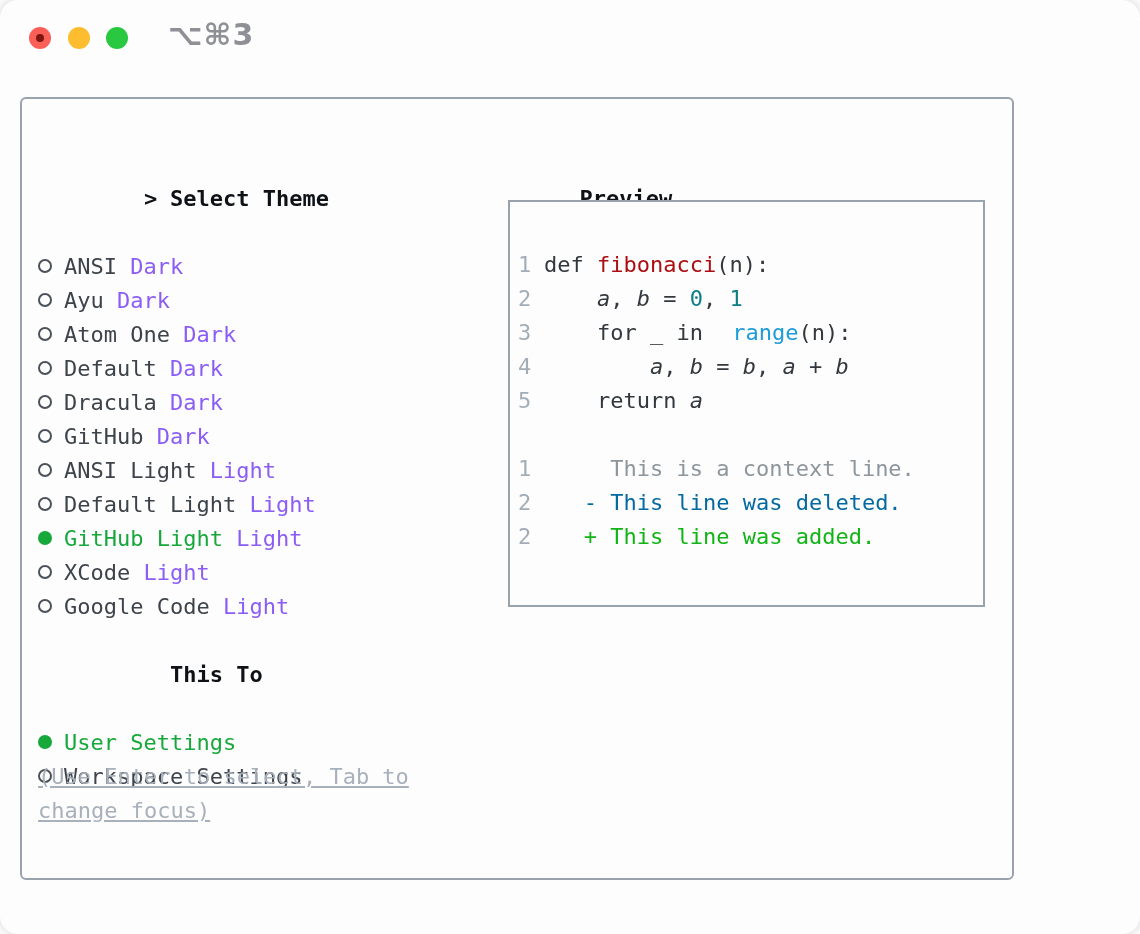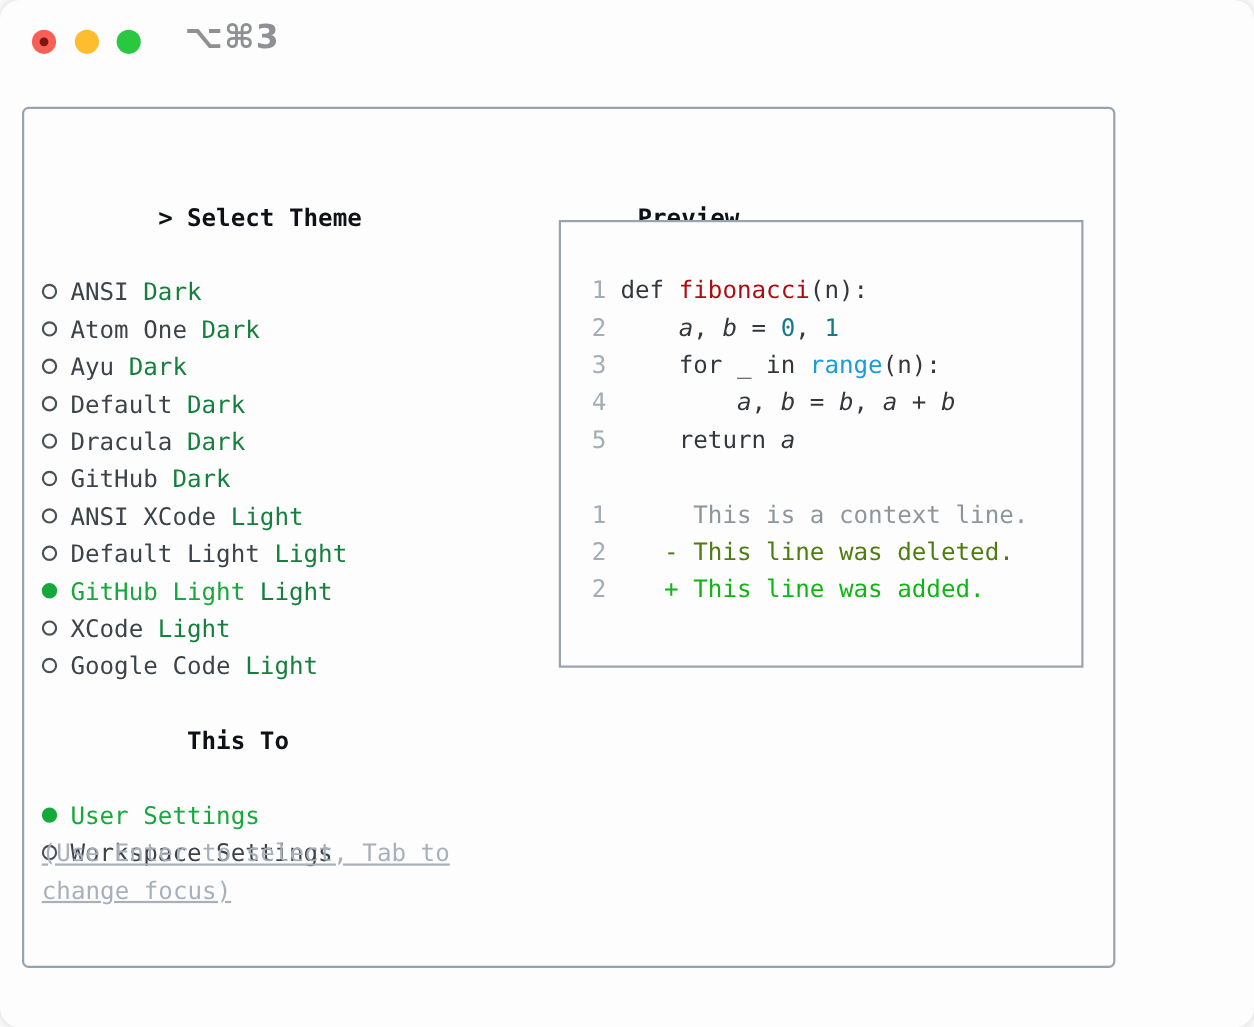--- a/index.html
+++ b/index.html
@@ -31,40 +31,40 @@
   .content{position:absolute;left:0;top:0;width:1140px;height:934px;font-size:22px;line-height:34px;color:#3d434a;}
   .row{white-space:pre;}
   .hdr{font-weight:bold;color:#0e1116;}
   .marker{display:inline-block;width:26px;}
   .radio{
     display:inline-block;width:14px;height:14px;border:2px solid #4b5158;border-radius:50%;
     box-sizing:border-box;vertical-align:1px;
   }
   .radio.sel{background:#17a83b;border-color:#17a83b;}
   .green{color:#17a83b;}
-  .dim{color:#15803d;text-align:right;}
+  .dim{color:#8b5cf6;text-align:right;}
   .theme-list{position:absolute;left:38px;top:148px;}
   .apply-block{position:absolute;left:38px;top:624px;}
   .hint{position:absolute;left:38px;top:760px;width:460px;color:#a8b0bb;white-space:pre-line;text-decoration:underline;}
   
   .preview-header{position:absolute;left:500px;top:148px;}
   .preview-box{
     position:absolute;left:508px;top:200px;width:477px;height:407px;
     border:2px solid #99a3ad;background:#fdfdfd;box-sizing:border-box;overflow:hidden;
   }
-  .code{padding:46px 0 0 28px;}
+  .code{padding:46px 0 0 8px;}
   .cline{height:34px;white-space:pre;}
   .ln{display:inline-block;width:26px;color:#a3adb8;}
   .t-d{color:#33383e;}
   .t-fn{color:#ad0c10;}
   .t-v{color:#33383e;font-style:italic;}
   .t-num{color:#0d7e86;}
-  .t-rng{color:#1b9bd7;}
+  .t-rng{color:#1b9bd7;margin-left:16px;}
   .t-ctx{color:#8d959d;}
-  .t-del{color:#4d7c0f;}
+  .t-del{color:#0369a1;}
   .t-add{color:#11b416;}
 </style>
 </head>
 <body>
 
 <div class="window">
 
   <div class="titlebar">
     <span class="light light-red">
       <span class="unsaved-dot"></span>
@@ -77,26 +77,26 @@
   <div class="panel"></div>
 
   <div class="content">
 
     <div class="theme-list">
       <div class="row">
         <span class="marker hdr">&gt;</span><span class="hdr">Select Theme</span>
       </div>
       <div>
           <div class="row"><span class="marker"><span class="radio"></span></span><span>ANSI</span><span class="dim"> Dark</span></div>
+          <div class="row"><span class="marker"><span class="radio"></span></span><span>Ayu</span><span class="dim"> Dark</span></div>
           <div class="row"><span class="marker"><span class="radio"></span></span><span>Atom One</span><span class="dim"> Dark</span></div>
-          <div class="row"><span class="marker"><span class="radio"></span></span><span>Ayu</span><span class="dim"> Dark</span></div>
           <div class="row"><span class="marker"><span class="radio"></span></span><span>Default</span><span class="dim"> Dark</span></div>
           <div class="row"><span class="marker"><span class="radio"></span></span><span>Dracula</span><span class="dim"> Dark</span></div>
           <div class="row"><span class="marker"><span class="radio"></span></span><span>GitHub</span><span class="dim"> Dark</span></div>
-          <div class="row"><span class="marker"><span class="radio"></span></span><span>ANSI XCode</span><span class="dim"> Light</span></div>
+          <div class="row"><span class="marker"><span class="radio"></span></span><span>ANSI Light</span><span class="dim"> Light</span></div>
           <div class="row"><span class="marker"><span class="radio"></span></span><span>Default Light</span><span class="dim"> Light</span></div>
           <div class="row"><span class="marker"><span class="radio sel"></span></span><span class="green">GitHub Light</span><span class="dim"> Light</span></div>
           <div class="row"><span class="marker"><span class="radio"></span></span><span>XCode</span><span class="dim"> Light</span></div>
           <div class="row"><span class="marker"><span class="radio"></span></span><span>Google Code</span><span class="dim"> Light</span></div>
         </div>
     </div>
 
     <div class="apply-block">
       <div class="row">
         <span class="marker"></span><span class="hdr">This To</span>

